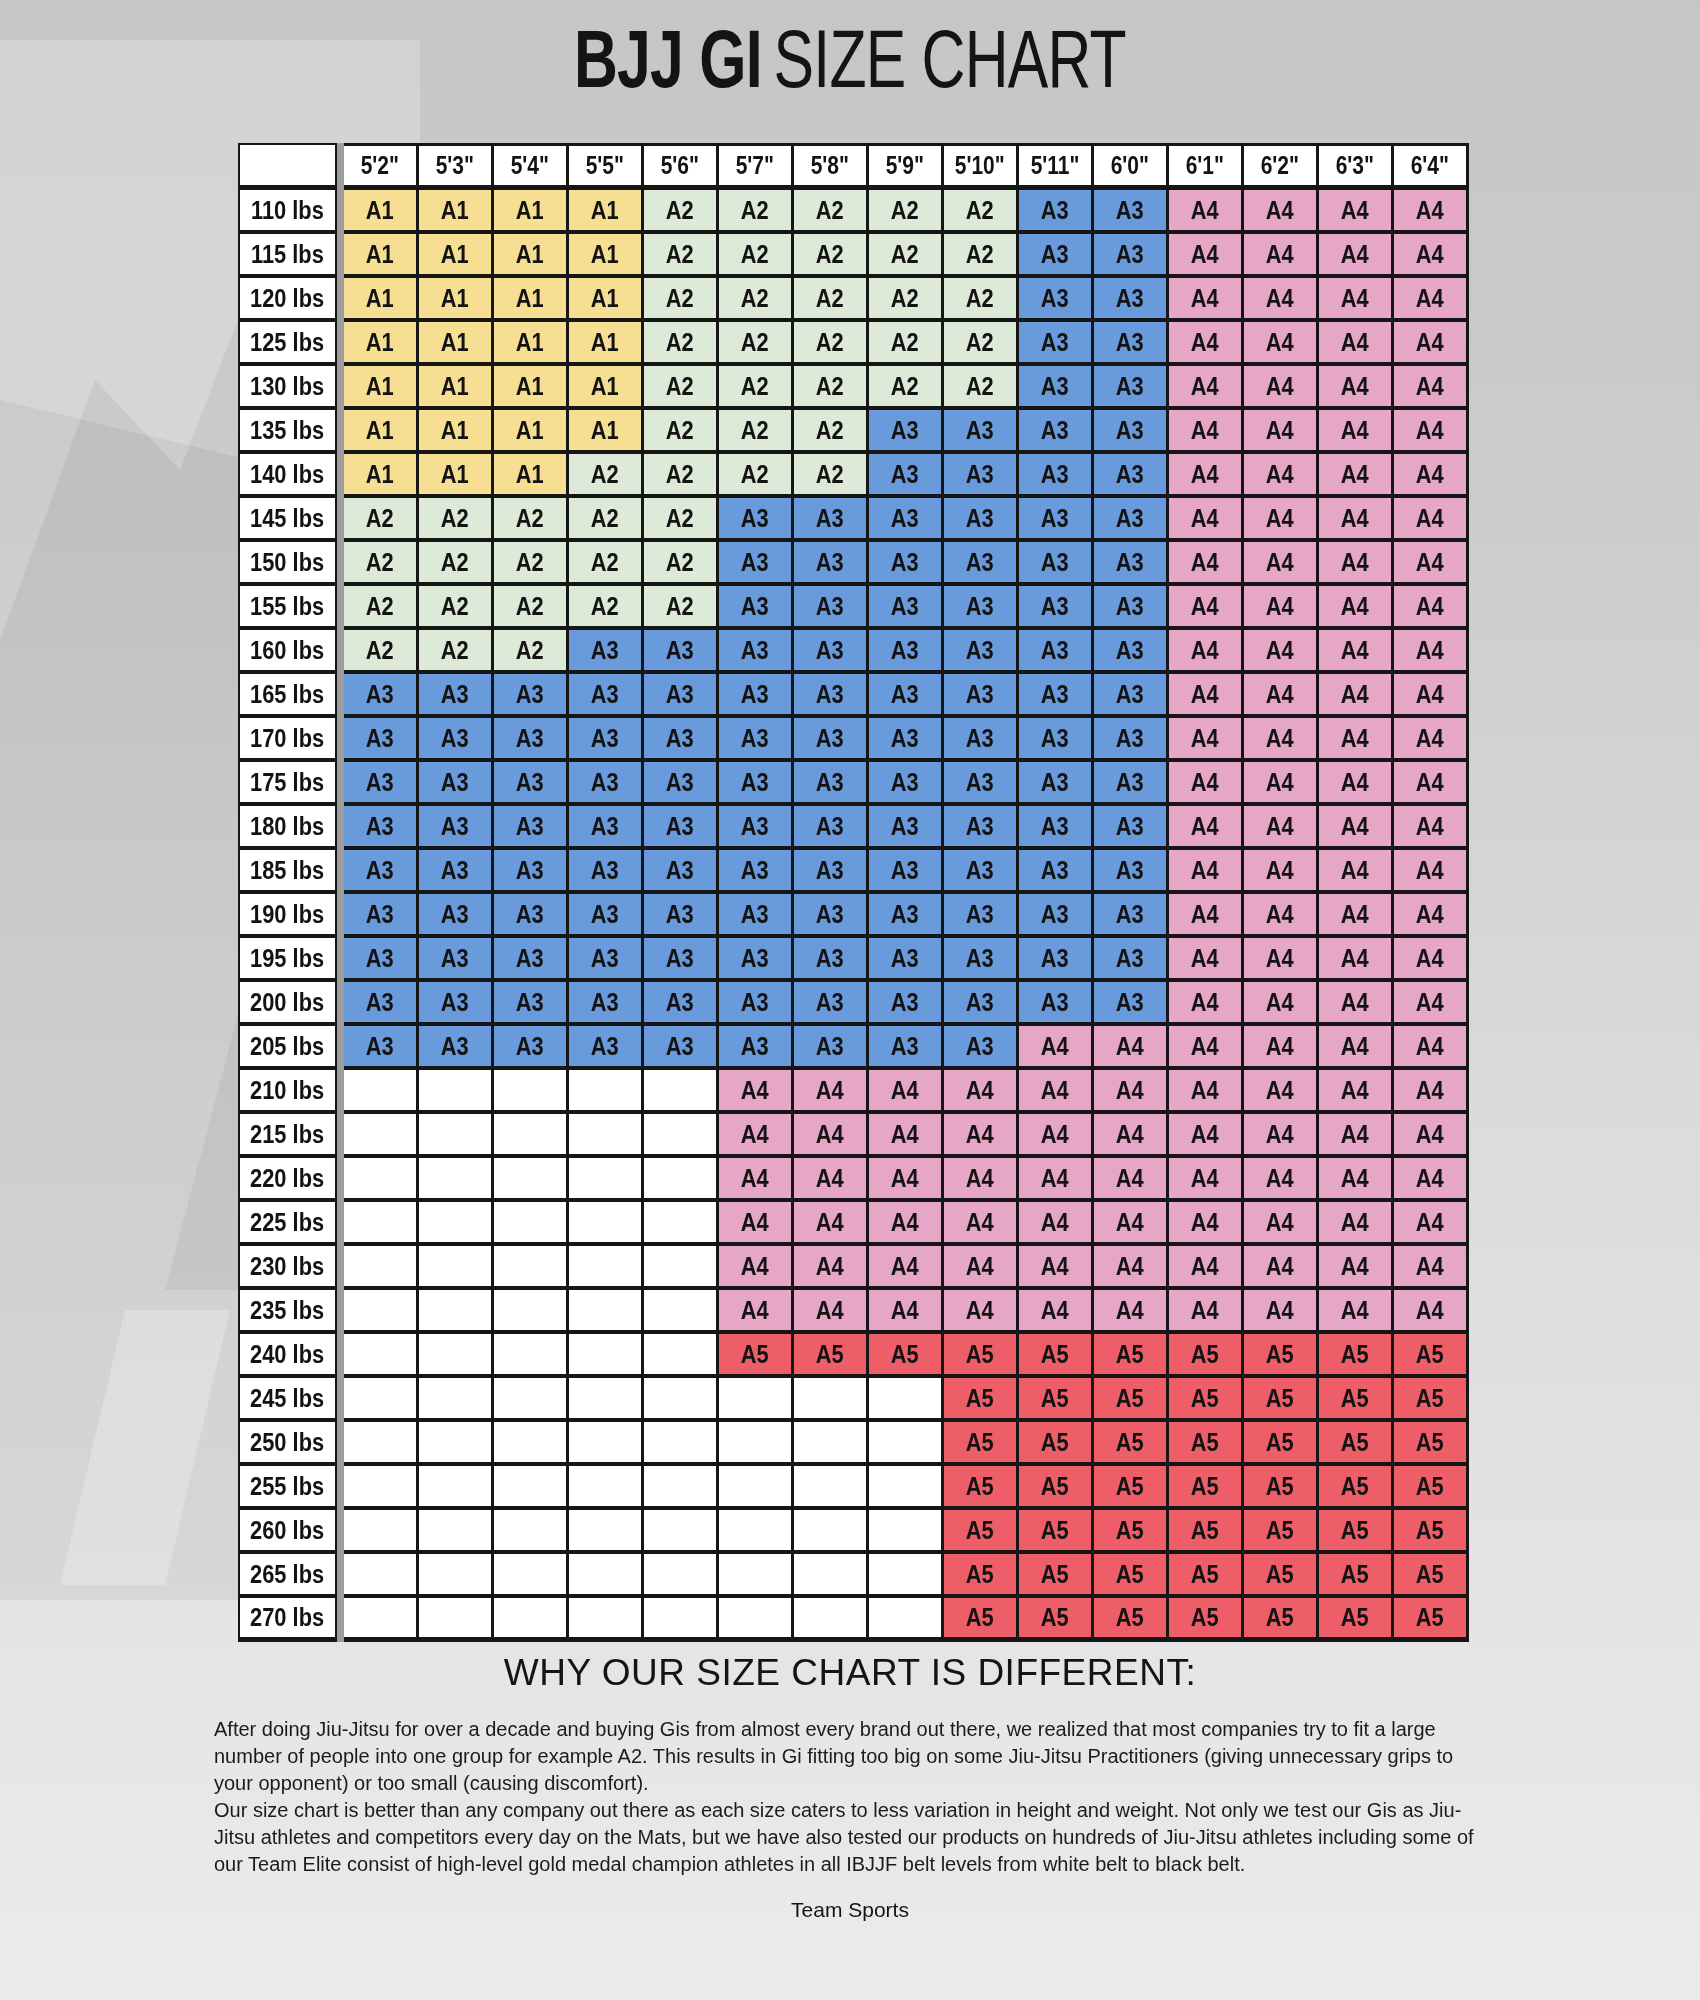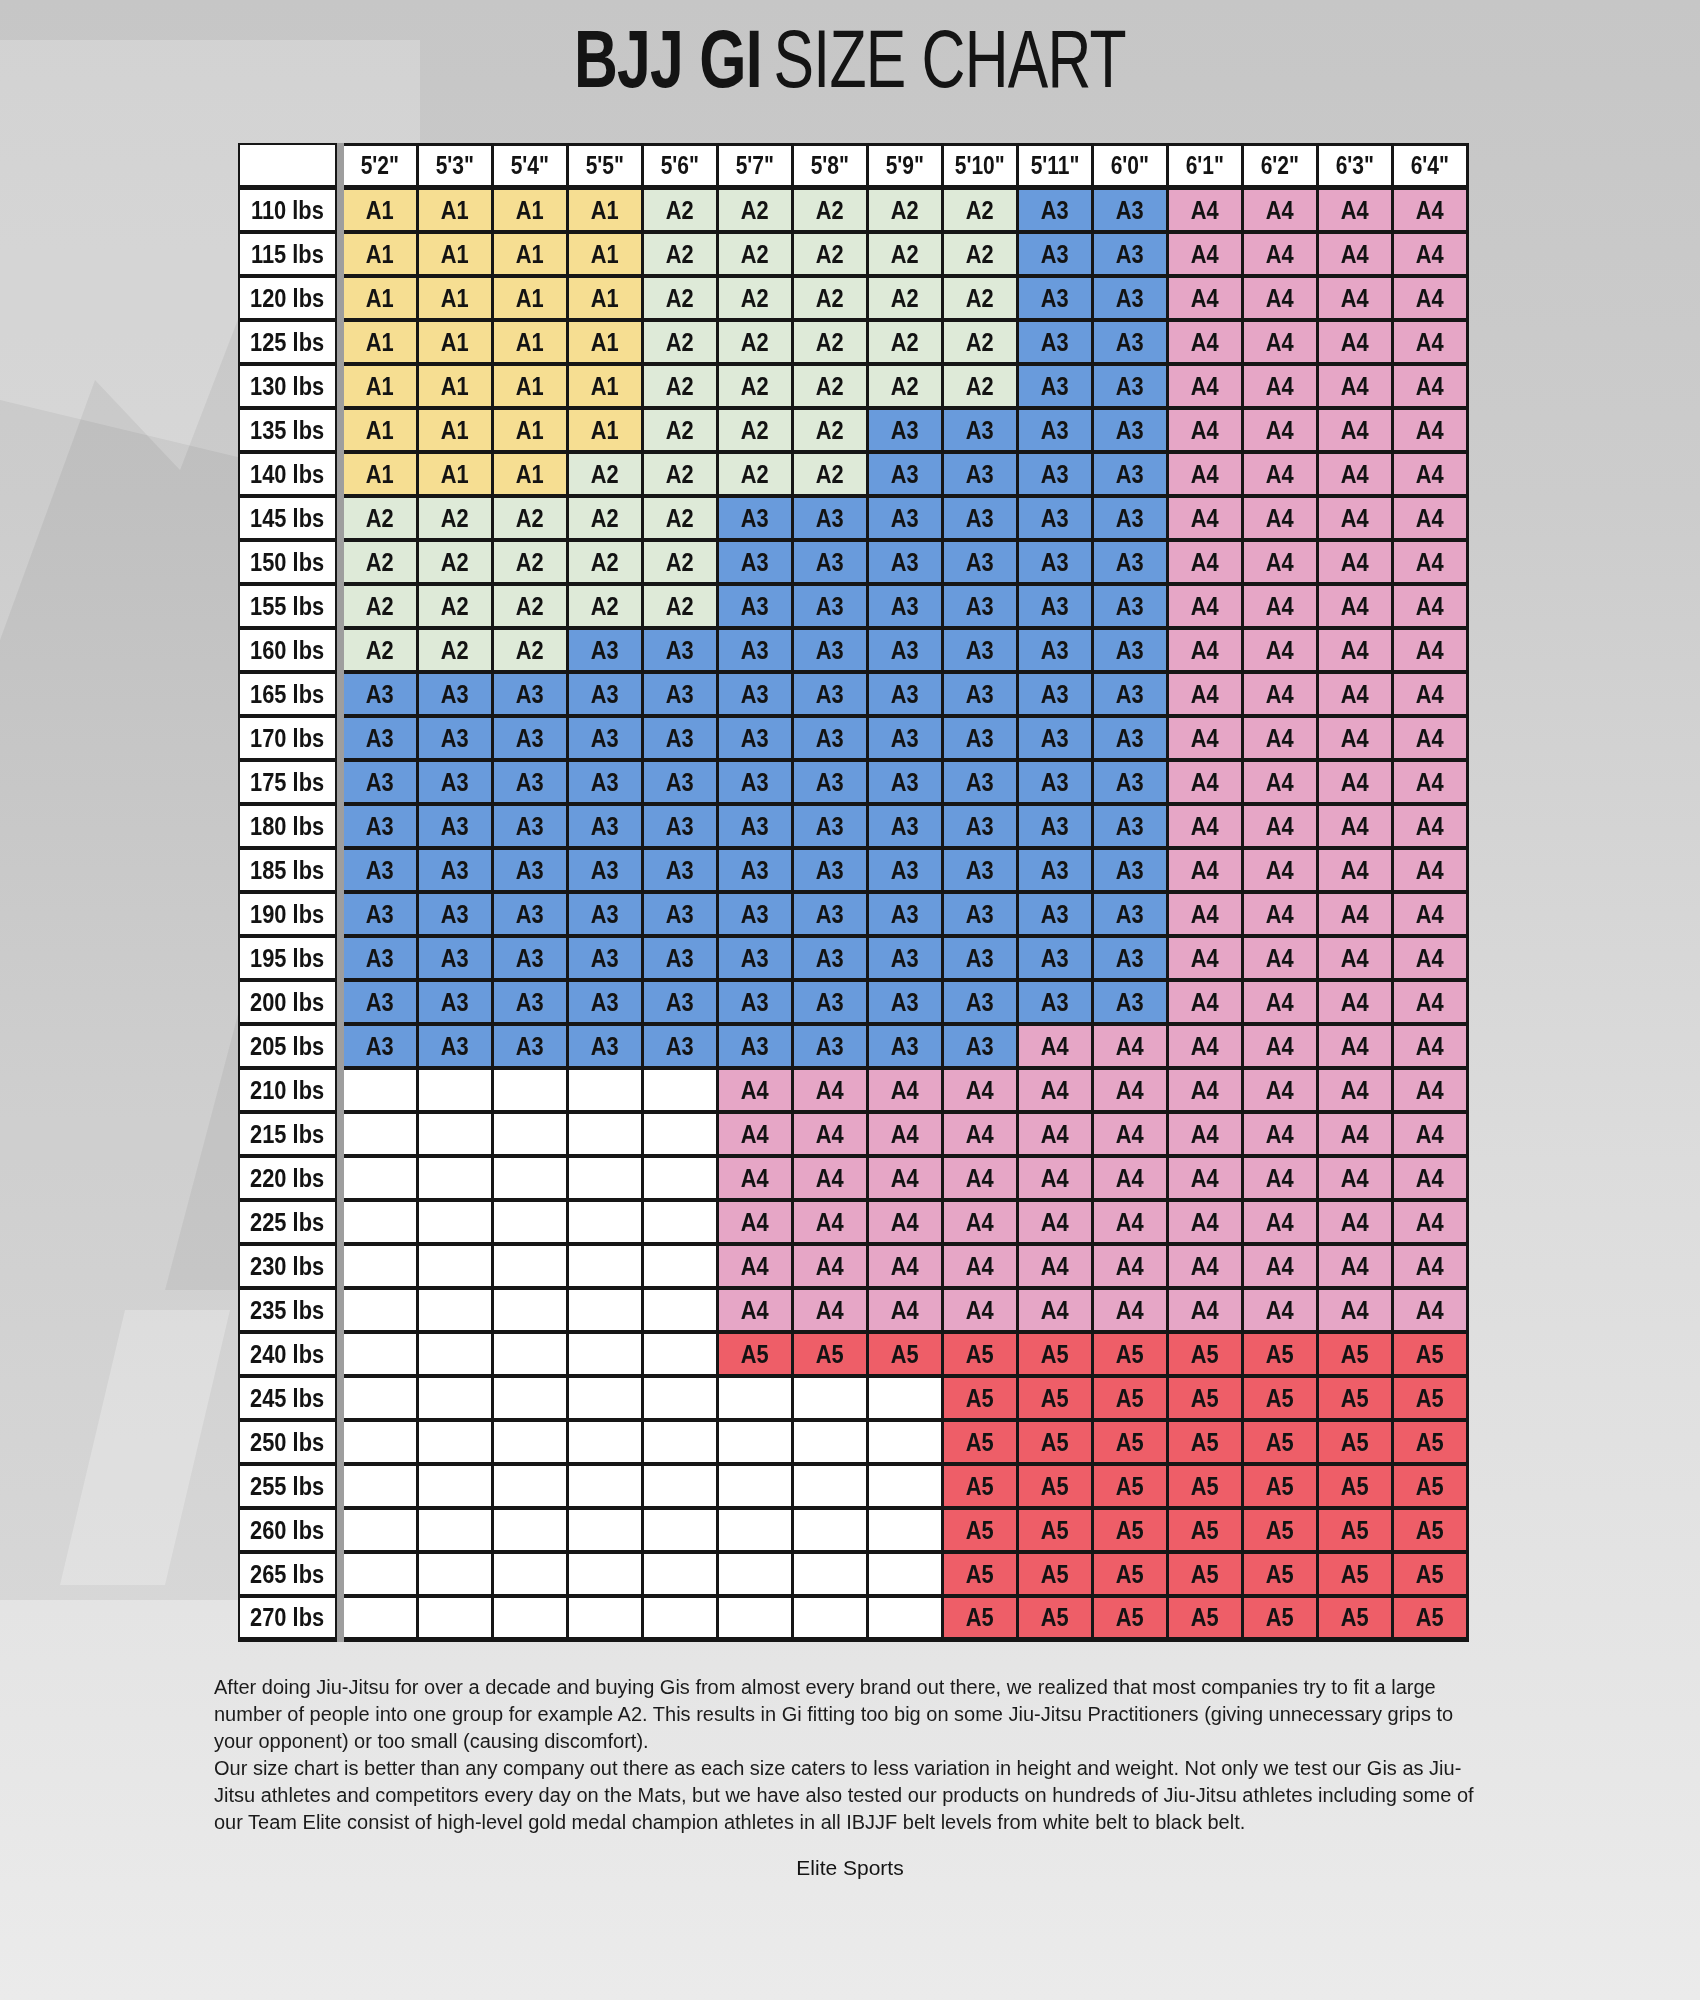--- a/index.html
+++ b/index.html
@@ -1794,22 +1794,23 @@
         <div class="dcell" style="background: rgb(238, 94, 104);">
           <span class="cond">A5</span>
         </div>
         <div class="dcell" style="background: rgb(238, 94, 104);">
           <span class="cond">A5</span>
         </div>
       </div>
     </div>
 
   <div class="footer">
+    <div class="footer-heading">WHY OUR SIZE CHART IS DIFFERENT:</div>
     <div class="footer-body">
       <p>After doing Jiu-Jitsu for over a decade and buying Gis from almost every brand out there, we realized that most companies try to fit a large number of people into one group for example A2. This results in Gi fitting too big on some Jiu-Jitsu Practitioners (giving unnecessary grips to your opponent) or too small (causing discomfort).</p>
       <p>Our size chart is better than any company out there as each size caters to less variation in height and weight. Not only we test our Gis as Jiu-Jitsu athletes and competitors every day on the Mats, but we have also tested our products on hundreds of Jiu-Jitsu athletes including some of our Team Elite consist of high-level gold medal champion athletes in all IBJJF belt levels from white belt to black belt.</p>
     </div>
     <div class="signature">
-      <div class="sig-name">Elite Sports</div>
+      <div class="sig-name">Team Sports</div>
     </div>
   </div>
 
 </div>
 
 </body></html>

